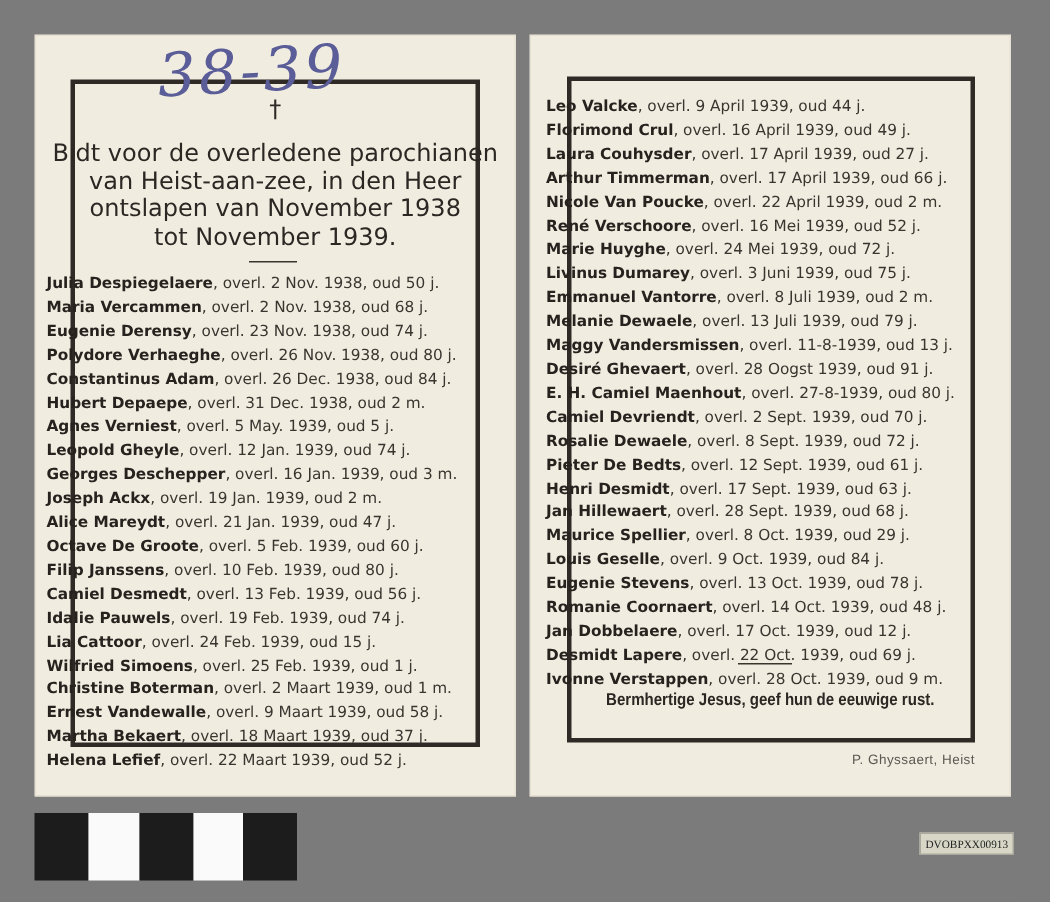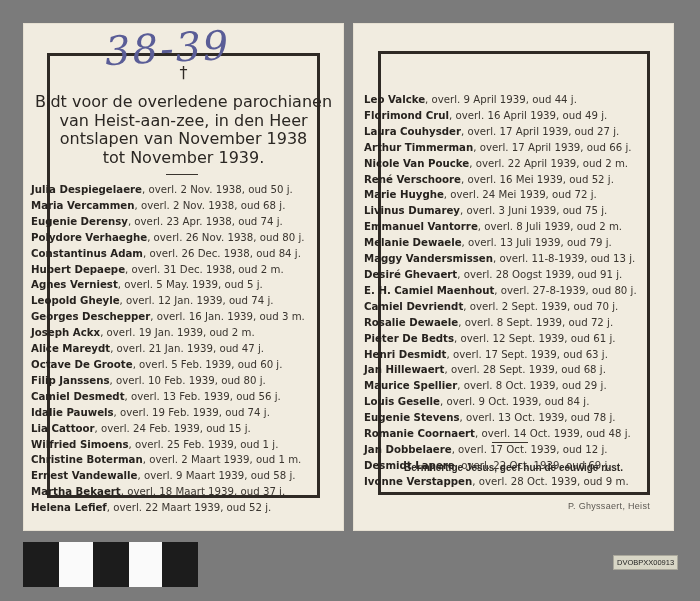--- a/index.html
+++ b/index.html
@@ -65,21 +65,21 @@
 
   .entries {
     position: absolute;
     list-style: none;
     margin: 0; padding: 0;
     font-size: 10.2px;
     line-height: 15.9px;
     white-space: nowrap;
   }
   .card.left .entries { left: 8px; top: 159px; }
-  .card.right .entries { left: 11px; top: 41px; margin-top: 28px; }
+  .card.right .entries { left: 11px; top: 41px; }
   .entry .name { font-weight: bold; color: #26221e; }
   .entry .detail { color: #3a352f; }
 
   .closing {
     position: absolute;
     left: 0; right: 0; top: 438px;
     text-align: center;
     font-family: "Liberation Sans", sans-serif;
     font-size: 11.4px;
     font-weight: bold;
@@ -99,21 +99,21 @@
     left: 23px; top: 542px;
     display: flex;
     height: 45px;
   }
   .colorbar .swatch { height: 45px; }
   .catalog-label {
     position: absolute;
     left: 613px; top: 555px;
     background: #d8d6c6;
     color: #222;
-    font-family: Liberation Sans, sans-serif;
+    font-family: Liberation Serif, serif;
     font-size: 7.5px;
     padding: 2px 3px;
     border: 1px solid #aaa89c;
   }
 </style>
 </head>
 <body>
 
 <div class="card left">
   <div class="frame"></div>
@@ -122,21 +122,21 @@
   <div class="heading">
     <div>Bidt voor de overledene parochianen</div>
     <div>van Heist-aan-zee, in den Heer</div>
     <div>ontslapen van November 1938</div>
     <div>tot November 1939.</div>
   </div>
   <div class="rule"></div>
   <ul class="entries" id="left-entries">
       <li class="entry"><span class="name">Julia Despiegelaere</span><span class="detail">, overl. 2 Nov. 1938, oud 50 j.</span></li>
       <li class="entry"><span class="name">Maria Vercammen</span><span class="detail">, overl. 2 Nov. 1938, oud 68 j.</span></li>
-      <li class="entry"><span class="name">Eugenie Derensy</span><span class="detail">, overl. 23 Apr. 1938, oud 74 j.</span></li>
+      <li class="entry"><span class="name">Eugenie Derensy</span><span class="detail">, overl. 23 Nov. 1938, oud 74 j.</span></li>
       <li class="entry"><span class="name">Polydore Verhaeghe</span><span class="detail">, overl. 26 Nov. 1938, oud 80 j.</span></li>
       <li class="entry"><span class="name">Constantinus Adam</span><span class="detail">, overl. 26 Dec. 1938, oud 84 j.</span></li>
       <li class="entry"><span class="name">Hubert Depaepe</span><span class="detail">, overl. 31 Dec. 1938, oud 2 m.</span></li>
       <li class="entry"><span class="name">Agnes Verniest</span><span class="detail">, overl. 5 May. 1939, oud 5 j.</span></li>
       <li class="entry"><span class="name">Leopold Gheyle</span><span class="detail">, overl. 12 Jan. 1939, oud 74 j.</span></li>
       <li class="entry"><span class="name">Georges Deschepper</span><span class="detail">, overl. 16 Jan. 1939, oud 3 m.</span></li>
       <li class="entry"><span class="name">Joseph  Ackx</span><span class="detail">, overl. 19 Jan. 1939, oud 2 m.</span></li>
       <li class="entry"><span class="name">Alice Mareydt</span><span class="detail">, overl. 21 Jan. 1939, oud 47 j.</span></li>
       <li class="entry"><span class="name">Octave De Groote</span><span class="detail">, overl. 5 Feb. 1939, oud 60 j.</span></li>
       <li class="entry"><span class="name">Filip Janssens</span><span class="detail">, overl. 10 Feb. 1939, oud 80 j.</span></li>

